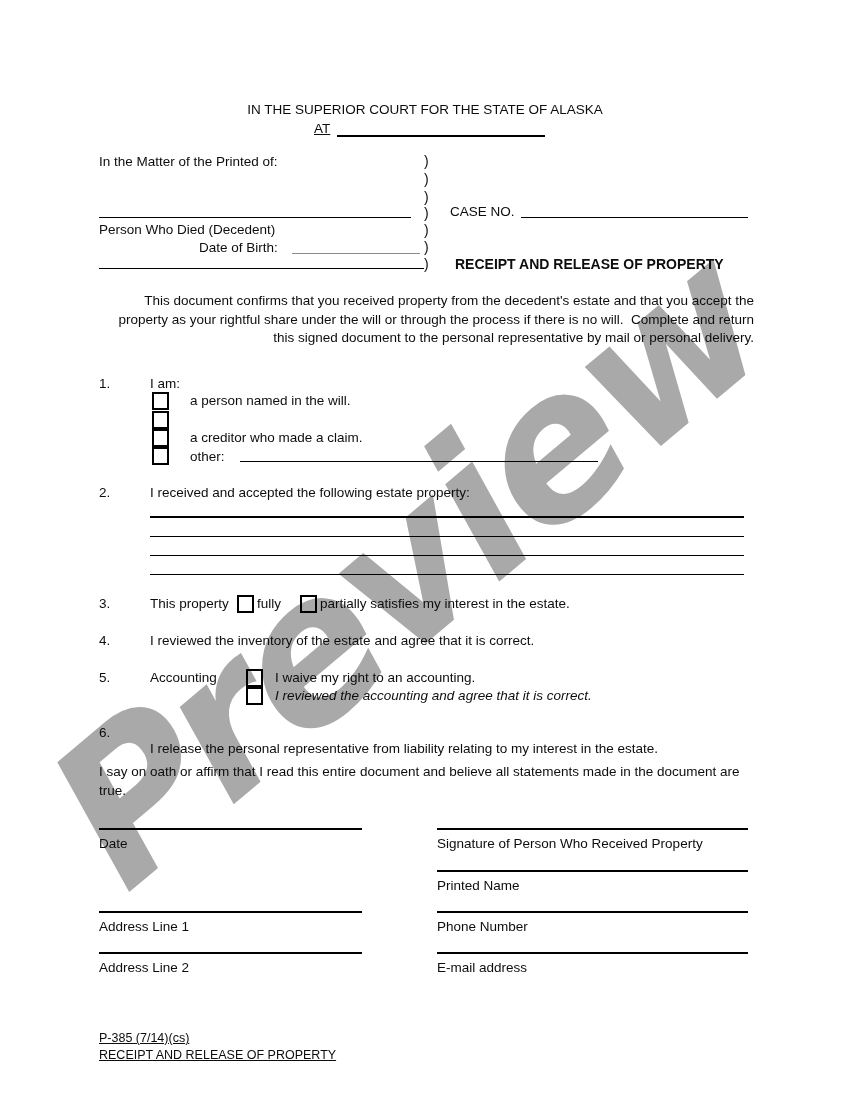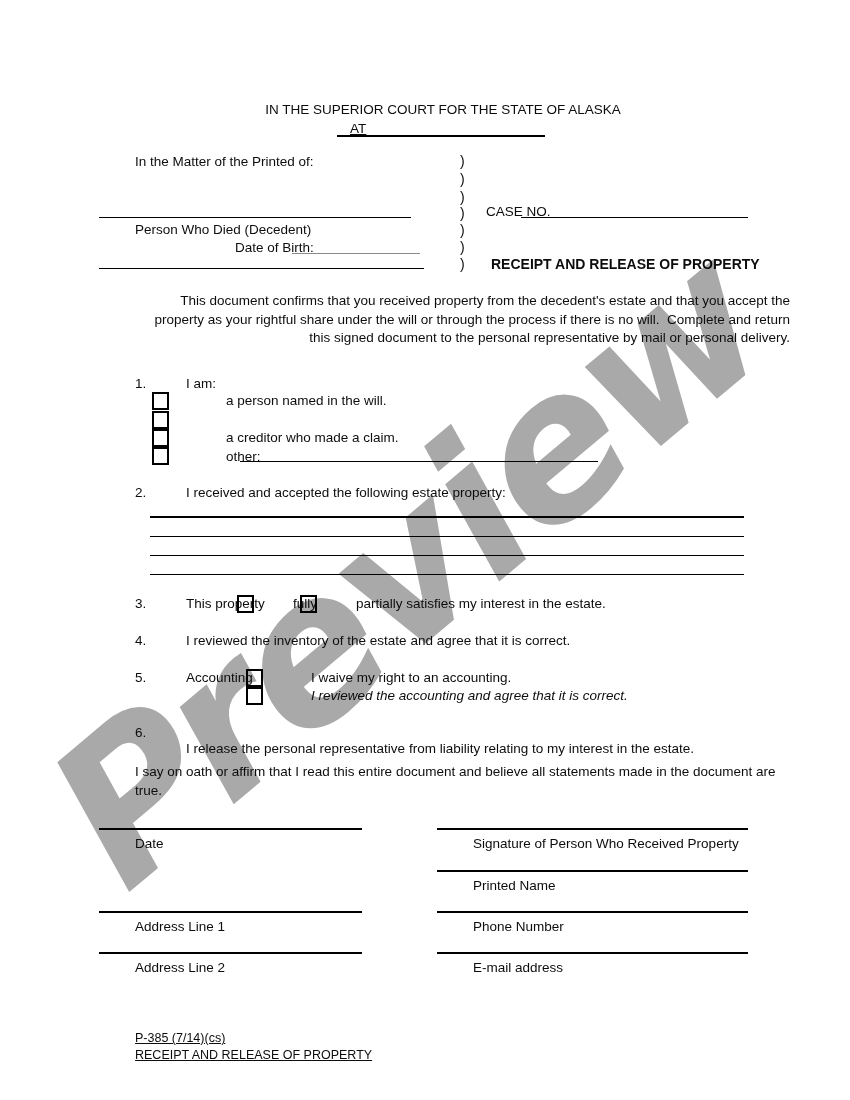--- a/index.html
+++ b/index.html
@@ -1,21 +1,21 @@
 <!DOCTYPE html>
 <html><head>
 <meta charset="utf-8">
 <style>
   html,body { margin:0; padding:0; background:#fff; }
   .page {
     position:relative; width:850px; height:1100px; background:#ffffff;
     font-family:"Liberation Sans", sans-serif; font-size:13.5px; color:#0d0d0d;
     overflow:hidden;
   }
-  .abs { position:absolute; z-index:2;margin-left:36px; }
+  .abs { position:absolute; z-index:2; }
   .watermark {
     position:absolute; left:408px; top:568px; z-index:1;
     transform:translate(-50%,-50%) rotate(-40deg);
     font-family:"DejaVu Sans", sans-serif;
     font-weight:bold; font-style:italic;
     font-size:200px; letter-spacing:-6px; color:#a9a9a9;
     white-space:nowrap; line-height:1;
   }
   .center { left:0; right:0; text-align:center; }
   .line { position:absolute; z-index:2; height:0; border-bottom:1.5px solid #000; }

